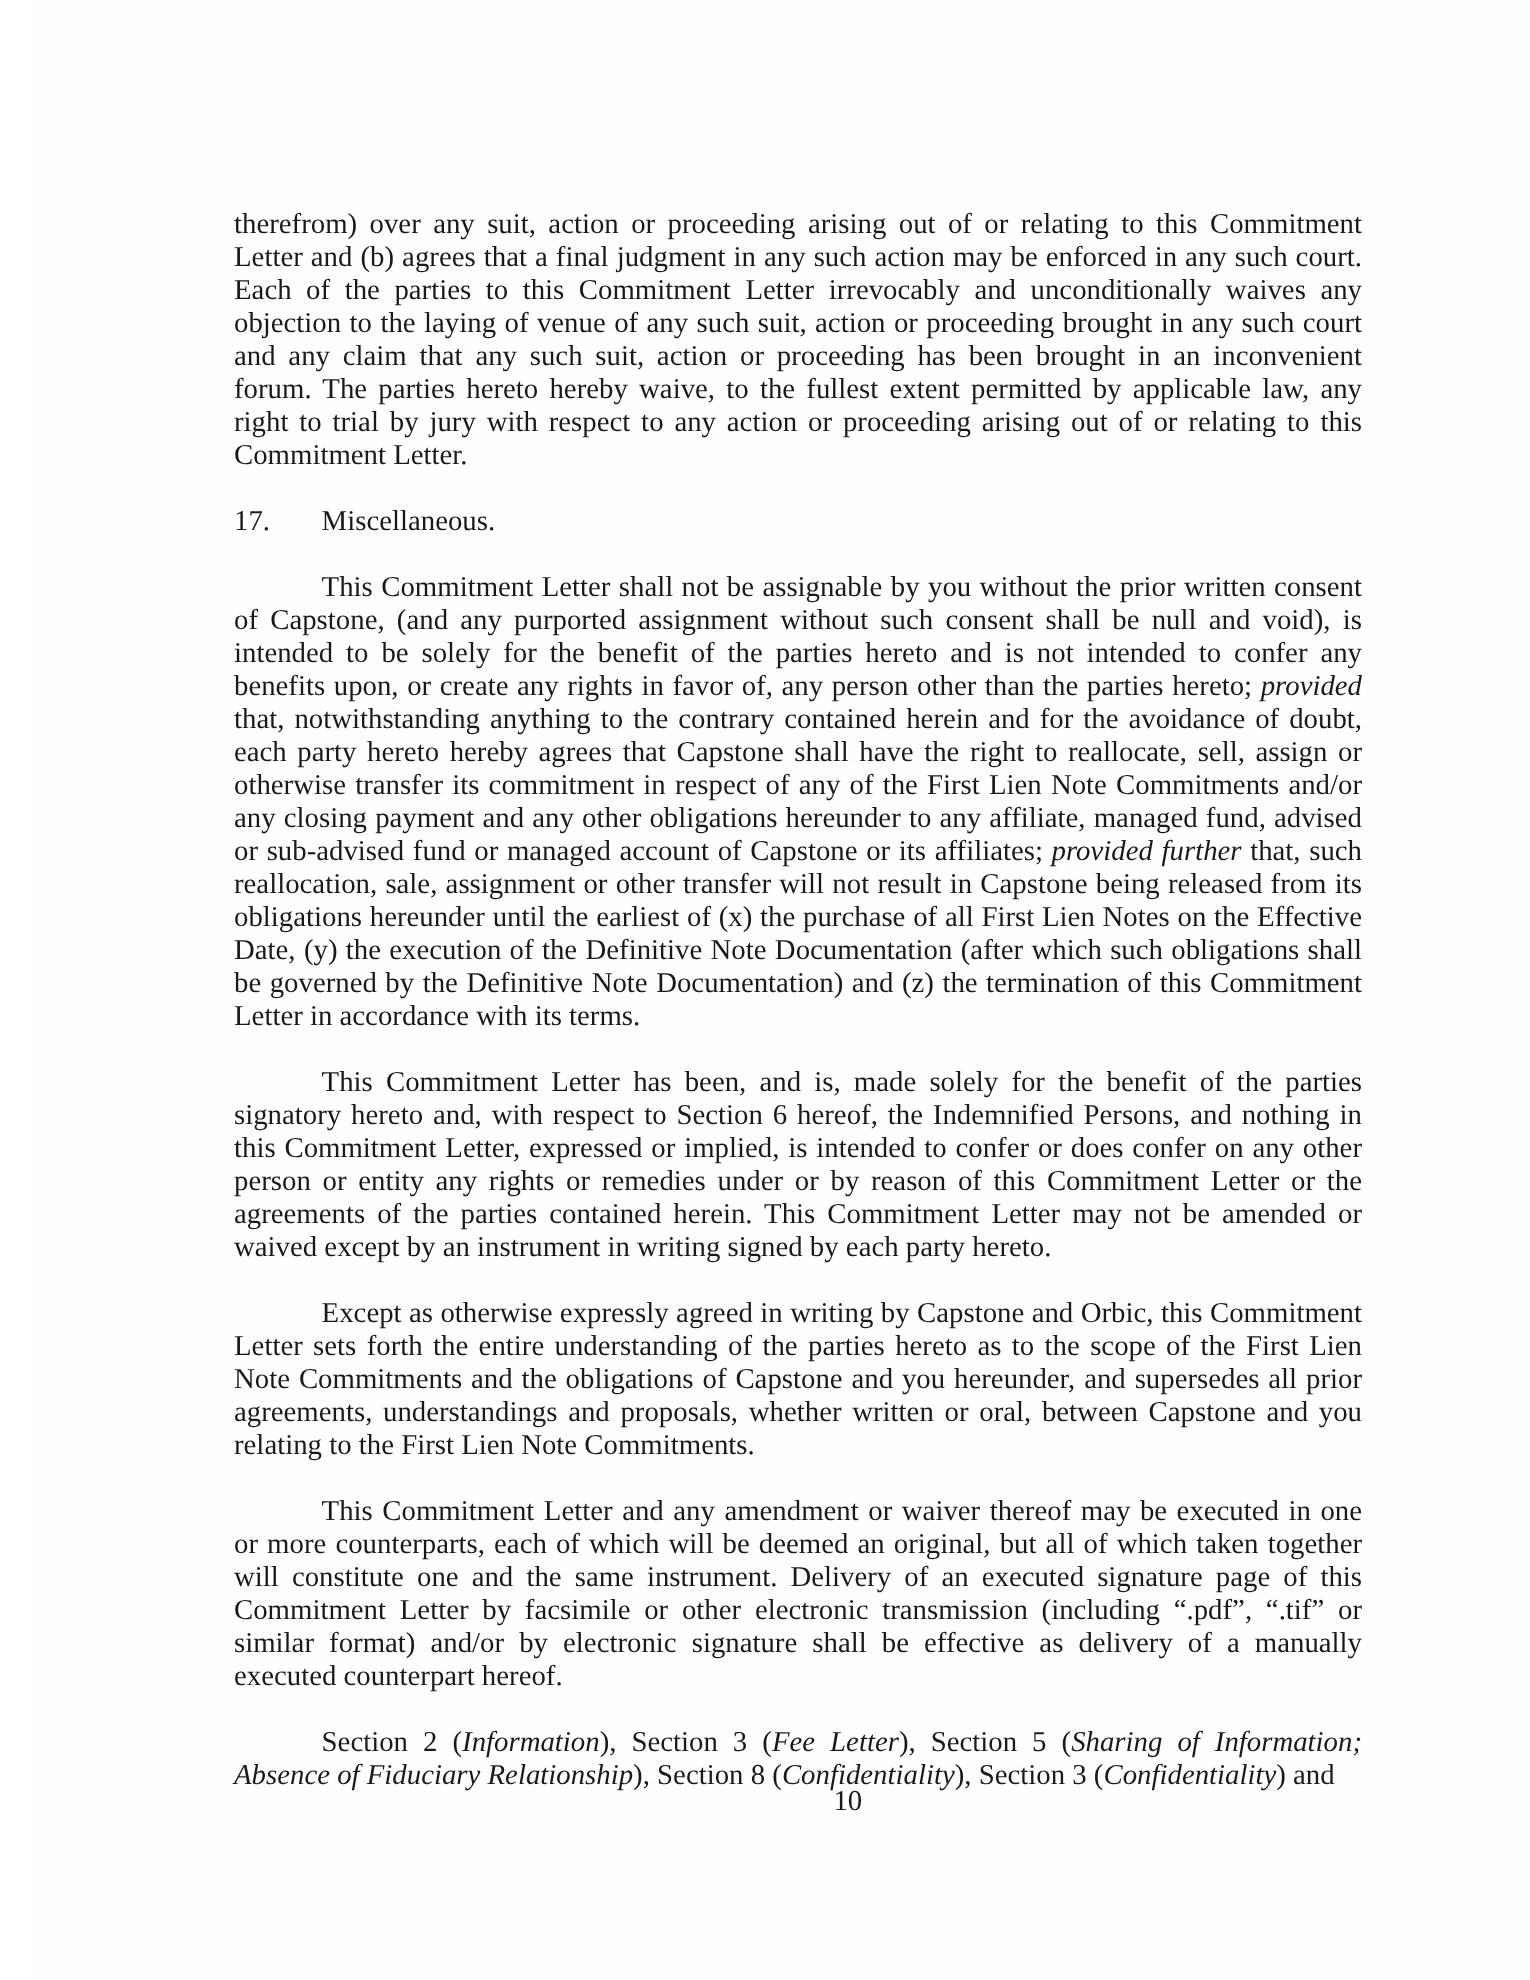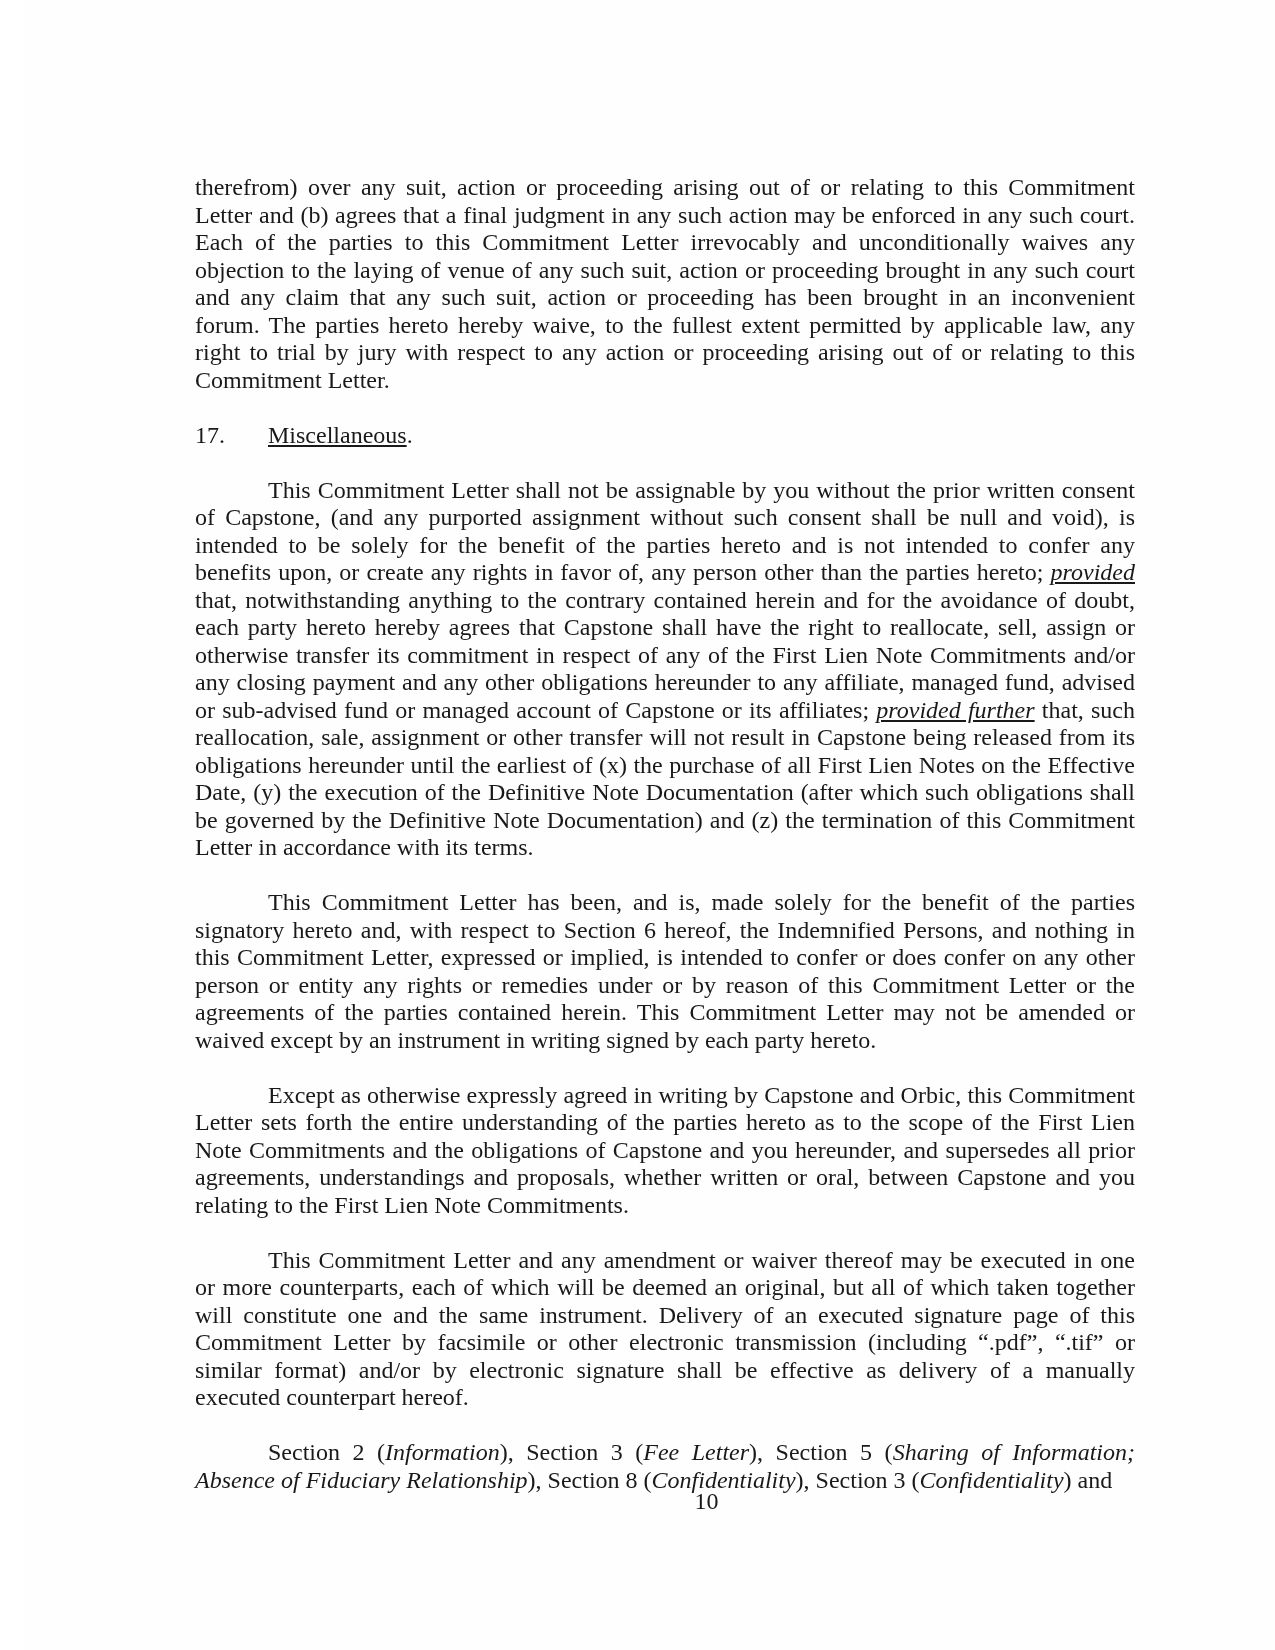--- a/index.html
+++ b/index.html
@@ -35,28 +35,26 @@
   }
   .section-heading {
     margin: 0 0 27.5px 0;
     text-align: left;
   }
   .hnum {
     display: inline-block;
     width: 73px;
   }
   .ul {
-    text-decoration: underline;
   }
   .it {
     font-style: italic;
   }
   .it-ul {
     font-style: italic;
-    text-decoration: underline;
   }
   .pageno {
     position: absolute;
     top: 1488px;
     left: 0;
     width: 100%;
     text-align: center;
     font-size: 24px;
     line-height: 27.5px;
     padding-left: 44px;

